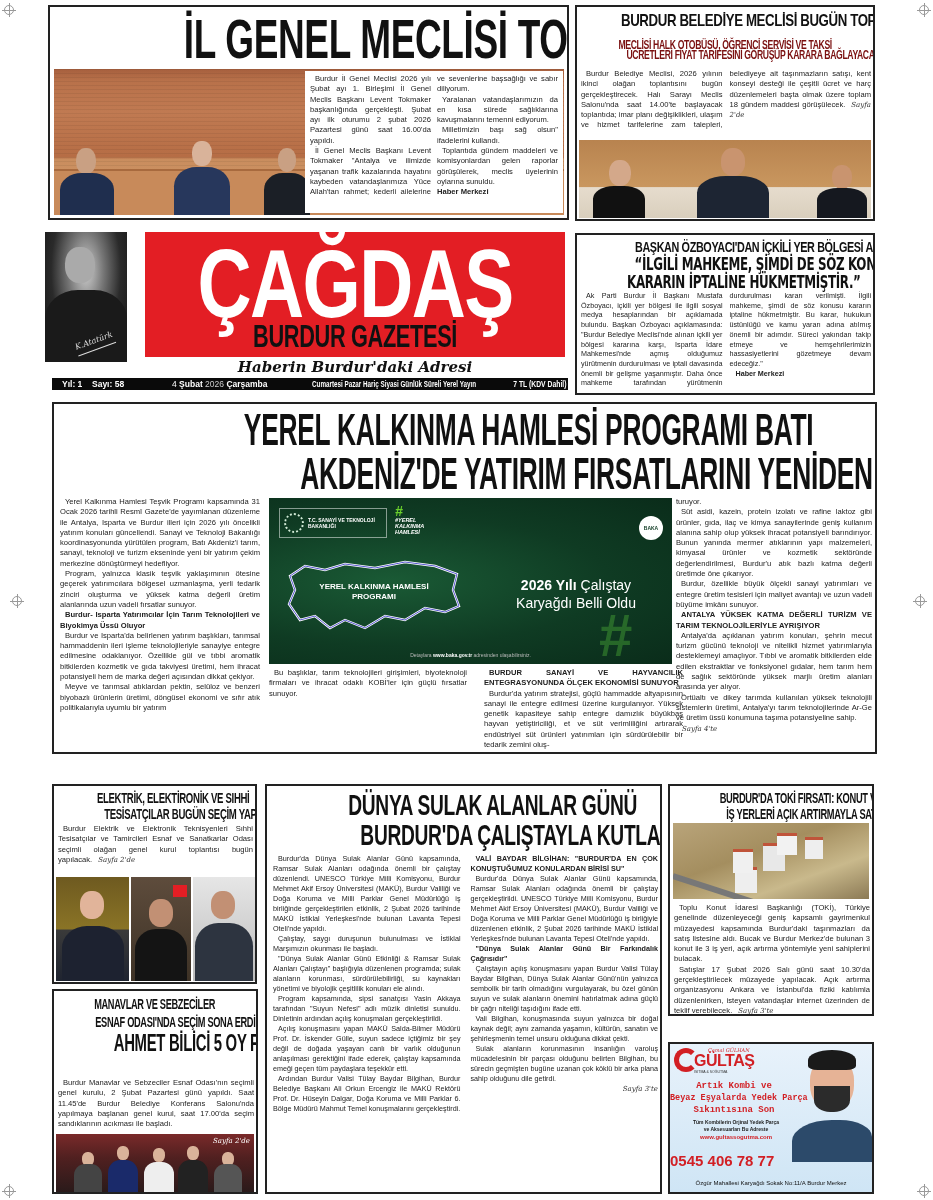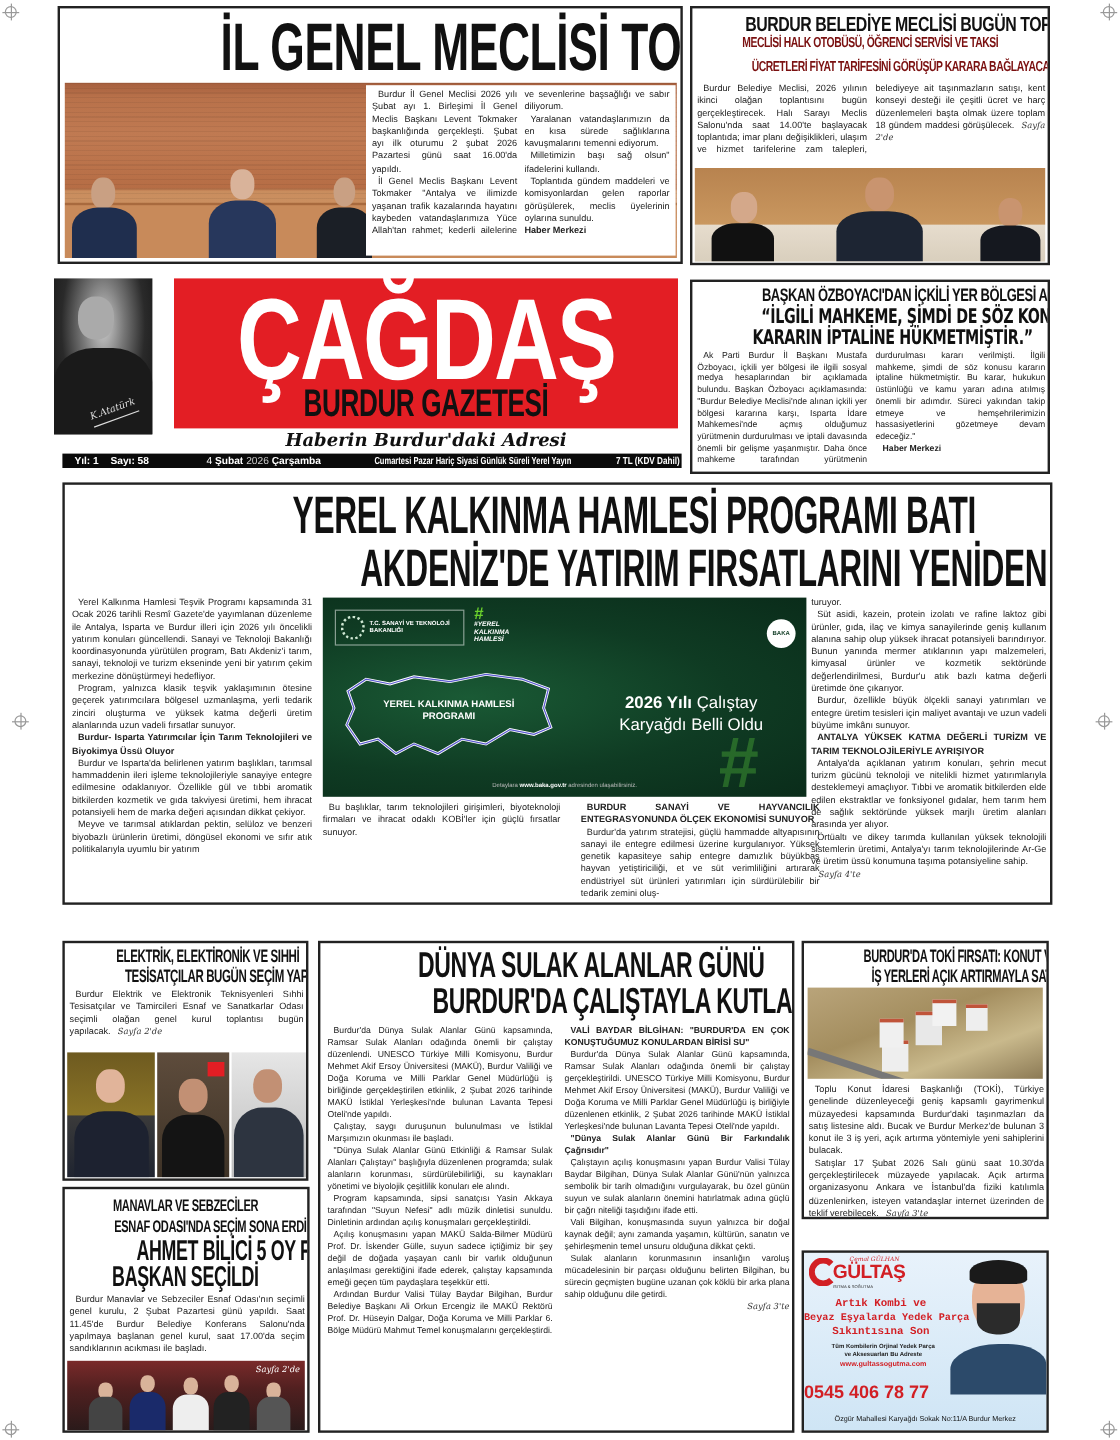--- a/index.html
+++ b/index.html
@@ -59,21 +59,21 @@
     <p>Milletimizin başı sağ olsun" ifadelerini kullandı.</p>
     <p>Toplantıda gündem maddeleri ve komisyonlardan gelen raporlar görüşülerek, meclis üyelerinin oylarına sunuldu.</p>
     <b>Haber Merkezi</b>
   </div>
 </div>
 
 <div class="box" style="left:575px;top:5px;width:300px;height:216px">
   <div class="hl" style="position:absolute;left:0;top:5px;width:296px;font-size:17px">
     <span class="cond" style="transform:scaleX(0.78)">BURDUR BELEDİYE MECLİSİ BUGÜN TOPLANIYOR</span>
   </div>
-  <div class="hl" style="position:absolute;left:0;top:22px;width:274px;font-size:12px;color:#7a1010">
+  <div class="hl" style="position:absolute;left:0;top:32px;width:274px;font-size:12px;color:#7a1010">
     <span class="cond" style="transform:scaleX(0.72)">MECLİSİ HALK OTOBÜSÜ, ÖĞRENCİ SERVİSİ VE TAKSİ</span>
   </div>
   <div class="hl" style="position:absolute;left:0;top:42px;width:296px;font-size:12px;color:#7a1010">
     <span class="cond" style="transform:scaleX(0.72)">ÜCRETLERİ  FİYAT TARİFESİNİ GÖRÜŞÜP KARARA BAĞLAYACAK</span>
   </div>
   <div class="body cols2" style="position:absolute;left:4px;top:62px;width:290px;height:68px">
     <p><span>Burdur Belediye Meclisi, 2026 yılının ikinci olağan toplantısını bugün gerçekleştirecek. Halı Sarayı Meclis Salonu'nda saat 14.00'te başlayacak toplantıda; imar planı değişiklikleri, ulaşım ve hizmet tarifelerine zam talepleri, belediyeye ait taşınmazların satışı, kent konseyi desteği ile çeşitli ücret ve harç düzenlemeleri başta olmak üzere toplam 18 gündem maddesi görüşülecek.</span><span class="sayfa">Sayfa 2'de</span></p>
   </div>
   <div class="photo" style="left:2px;top:133px;width:292px;height:78px;background:linear-gradient(180deg,#b8834f,#c9975f 60%,#e6dccd 61%,#d9cfbd)">
     <div class="person" style="left:10px;width:60px;height:62px">
@@ -216,23 +216,20 @@
 
 <div class="box" style="left:52px;top:989px;width:206px;height:205px">
   <div class="hl" style="position:absolute;left:0;top:6px;width:202px;font-size:14px">
     <span class="cond" style="transform:scaleX(0.66)">MANAVLAR VE SEBZECİLER</span>
   </div>
   <div class="hl" style="position:absolute;left:0;top:24px;width:202px;font-size:14px">
     <span class="cond" style="transform:scaleX(0.66)">ESNAF ODASI'NDA SEÇİM SONA ERDİ</span>
   </div>
   <div class="hl" style="position:absolute;left:0;top:40px;width:202px;font-size:24px">
     <span class="cond" style="transform:scaleX(0.62)">AHMET BİLİCİ 5 OY FARKLA</span>
-  </div>
-  <div class="hl" style="position:absolute;left:0;top:62px;width:202px;font-size:24px">
-    <span class="cond" style="transform:scaleX(0.62)">BAŞKAN SEÇİLDİ</span>
   </div>
   <div class="body" style="position:absolute;left:4px;top:87px;width:196px;height:52px">
     <p>Burdur Manavlar ve Sebzeciler Esnaf Odası'nın seçimli genel kurulu, 2 Şubat Pazartesi günü yapıldı. Saat 11.45'de Burdur Belediye Konferans Salonu'nda yapılmaya başlanan genel kurul, saat 17.00'da seçim sandıklarının acıkması ile başladı.</p>
   </div>
   <div class="photo" style="left:2px;top:143px;width:198px;height:58px;background:linear-gradient(180deg,#7a2a2a,#512020 40%,#2a1a1a)">
     <div style="position:absolute;right:4px;top:3px;font-family:'DejaVu Serif',serif;font-style:italic;font-size:7px;color:#fff">Sayfa 2'de</div>
     <div class="person" style="left:18px;width:28px;height:42px">
         <div class="head" style="left:8px;top:2px;width:12px;height:14px"></div>
         <div class="torso" style="left:0;width:28px;height:28px;background:#444"></div>
       </div>

